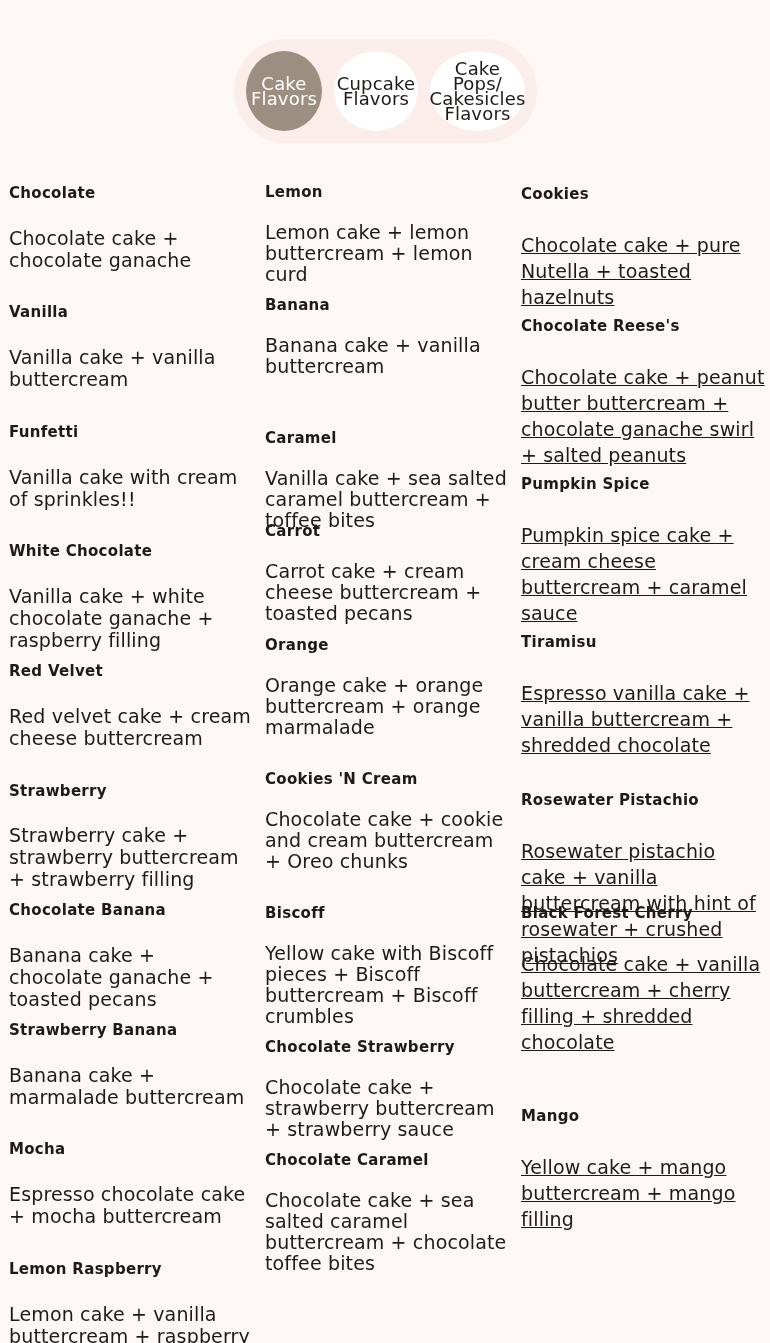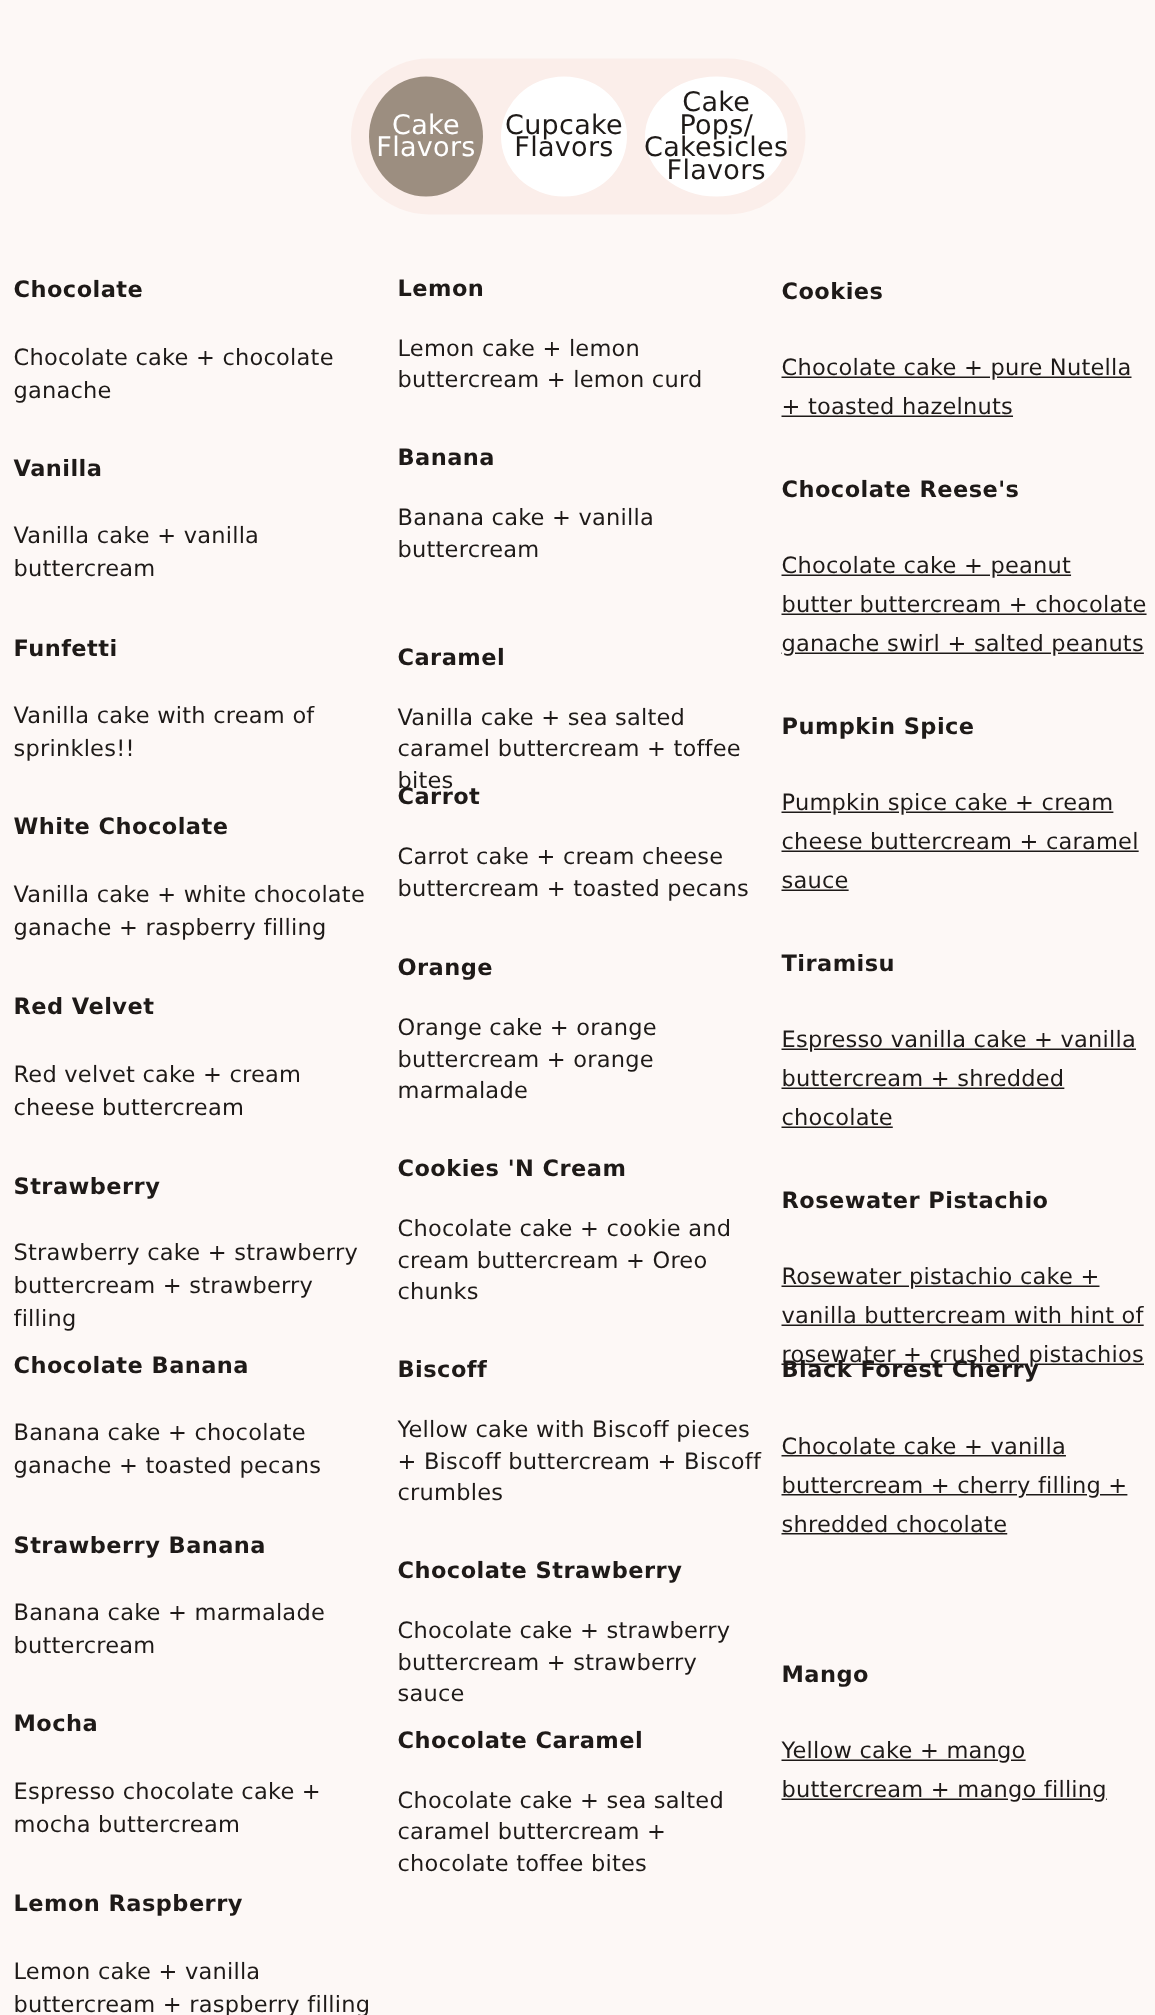--- a/index.html
+++ b/index.html
@@ -54,21 +54,21 @@
   .item-title {
     font-weight: bold;
     font-size: 15px;
     letter-spacing: 0.3px;
     line-height: 18px;
     display: block;
   }
   .item-desc {
     position: absolute;
     left: 0;
-    font-size: 15px;
+    font-size: 19px;
     letter-spacing: 0.15px;
     display: block;
     width: 245px;
   }
   .col-1 .item-desc { line-height: 22px; }
   .col-2 .item-desc { line-height: 21px; }
   .col-3 .item-desc { line-height: 26px; text-decoration: underline; }
 </style>
 </head>
 <body>

